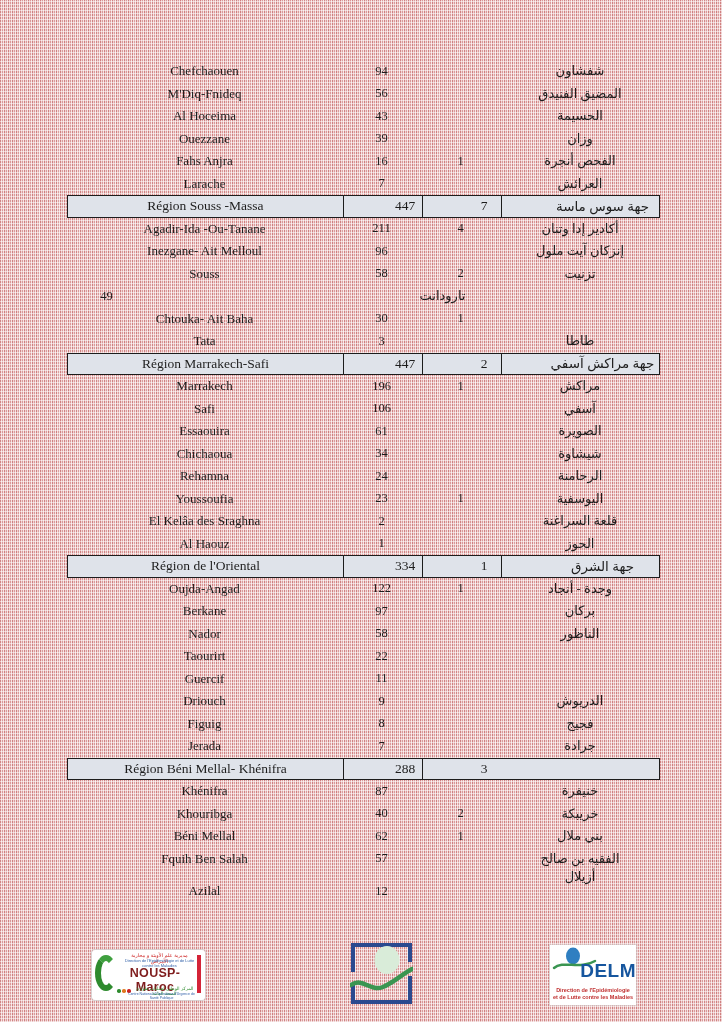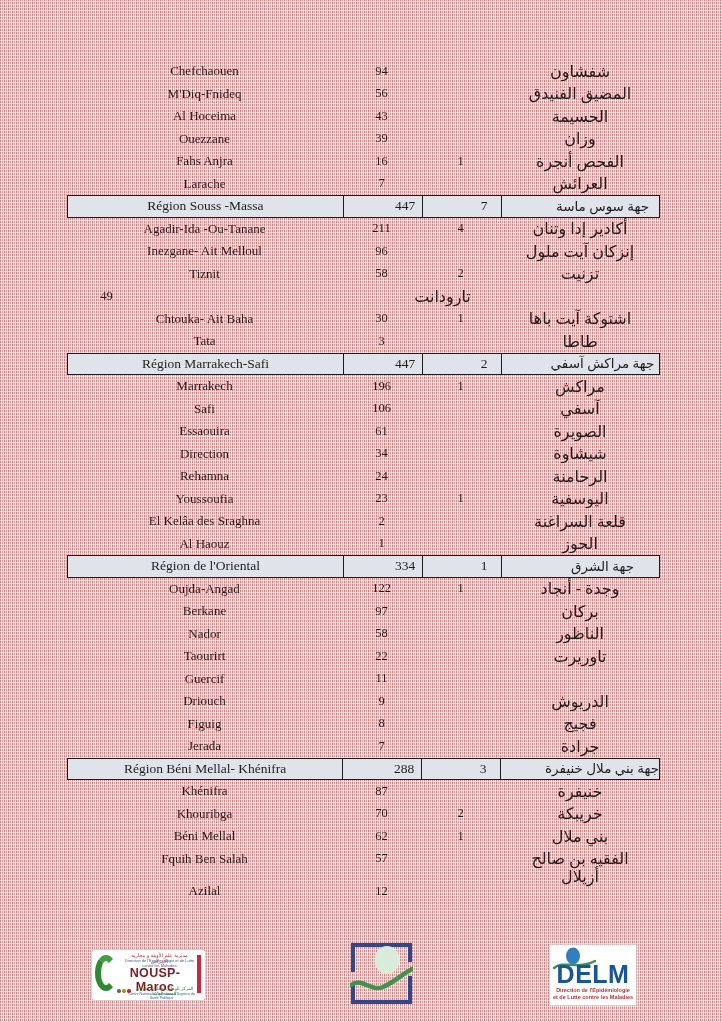--- a/index.html
+++ b/index.html
@@ -18,21 +18,21 @@
   }
 
   
   .regions-table{position:absolute;left:67px;top:60px;width:593px;}
   .row{display:flex;height:22.5px;box-sizing:border-box;}
   .cell{display:flex;align-items:center;justify-content:center;height:100%;box-sizing:border-box;
         color:#1d1d1d;font-size:13px;white-space:nowrap;}
   .c-fr{width:275px;font-family:Liberation Serif, serif;}
   .c-n1{width:79px;font-size:12.5px;}
   .c-n2{width:79px;font-size:12.5px;}
-  .c-ar{flex:1;font-family:"Liberation Serif","DejaVu Sans",serif;font-size:16px;}
+  .c-ar{flex:1;font-family:"Liberation Serif","DejaVu Sans",serif;font-size:13px;}
   .row.header{background:#dfe3ea;border:1.5px solid #1c1c1c;}
   .row.header .cell{font-size:13.5px;}
   .row.header .cell + .cell{border-left:1.5px solid #1c1c1c;padding-left:44px;}
   .row.tall{height:42px;}
   .row.tall .c-ar{align-items:flex-start;line-height:14px;}
 
   
   .nousp{position:absolute;left:92px;top:950px;width:113px;height:50px;background:#ffffff;
          border-radius:3px;box-shadow:0 0 0 1px rgba(200,200,200,0.6);}
   .nousp-ring{position:absolute;left:3px;top:5px;width:22px;height:36px;border:6px solid #2e8b2e;
@@ -49,22 +49,22 @@
   .nousp-ar-bottom{position:absolute;left:42px;top:36px;right:10px;text-align:center;color:#2e8b2e;
                    font-size:4.5px;line-height:5px;font-family:"DejaVu Sans",sans-serif;}
   .nousp-fr-bottom{position:absolute;left:36px;top:42px;right:10px;text-align:center;color:#3060a8;
                    font-size:3.5px;line-height:4px;font-family:"Liberation Sans",sans-serif;}
   .nousp-bar{position:absolute;right:4px;top:5px;width:4.5px;height:38px;background:#d42438;}
 
   .ministry-logo{position:absolute;left:350px;top:942px;width:63px;height:63px;}
 
   .delm{position:absolute;left:550px;top:945px;width:86px;height:60px;background:#ffffff;
         box-shadow:0 0 0 1px rgba(210,210,210,0.6);}
-  .delm-title{position:absolute;left:0;top:15px;width:100%;text-align:center;color:#16569e;
-              font-size:25px;font-weight:bold;font-family:"Liberation Sans",sans-serif;letter-spacing:0.5px;}
+  .delm-title{position:absolute;left:0;top:15px;width:100%;text-align:right;color:#16569e;
+              font-size:19px;font-weight:bold;font-family:"Liberation Sans",sans-serif;letter-spacing:0.5px;}
   .delm-sub{position:absolute;left:0;width:100%;text-align:center;color:#c03030;font-weight:bold;
             font-size:5.5px;line-height:6px;font-family:"Liberation Sans",sans-serif;}
   .delm-sub.l1{top:42px;}
   .delm-sub.l2{top:48.5px;}
 </style>
 </head>
 <body>
 
 <div class="page-bg"></div>
 
@@ -117,35 +117,34 @@
       <div class="cell c-n2">4</div>
       <div class="cell c-ar" dir="rtl">أكادير إدا وتنان</div>
     </div>
     <div class="row">
       <div class="cell c-fr">Inezgane- Ait Melloul</div>
       <div class="cell c-n1">96</div>
       <div class="cell c-n2"></div>
       <div class="cell c-ar" dir="rtl">إنزكان آيت ملول</div>
     </div>
     <div class="row">
-      <div class="cell c-fr">Tiznit</div>
+      <div class="cell c-fr">Souss</div>
       <div class="cell c-n1">58</div>
       <div class="cell c-n2">2</div>
       <div class="cell c-ar" dir="rtl">تزنيت</div>
     </div>
     <div class="row">
       <div class="cell c-n1">49</div>
       <div class="cell c-n2"></div>
       <div class="cell c-ar" dir="rtl">تارودانت</div>
     </div>
     <div class="row">
       <div class="cell c-fr">Chtouka- Ait Baha</div>
       <div class="cell c-n1">30</div>
       <div class="cell c-n2">1</div>
-      <div class="cell c-ar" dir="rtl">اشتوكة آيت باها</div>
     </div>
     <div class="row">
       <div class="cell c-fr">Tata</div>
       <div class="cell c-n1">3</div>
       <div class="cell c-n2"></div>
       <div class="cell c-ar" dir="rtl">طاطا</div>
     </div>
     <div class="row header">
       <div class="cell c-fr">Région Marrakech-Safi</div>
       <div class="cell c-n1">447</div>
@@ -164,21 +163,21 @@
       <div class="cell c-n2"></div>
       <div class="cell c-ar" dir="rtl">آسفي</div>
     </div>
     <div class="row">
       <div class="cell c-fr">Essaouira</div>
       <div class="cell c-n1">61</div>
       <div class="cell c-n2"></div>
       <div class="cell c-ar" dir="rtl">الصويرة</div>
     </div>
     <div class="row">
-      <div class="cell c-fr">Direction</div>
+      <div class="cell c-fr">Chichaoua</div>
       <div class="cell c-n1">34</div>
       <div class="cell c-n2"></div>
       <div class="cell c-ar" dir="rtl">شيشاوة</div>
     </div>
     <div class="row">
       <div class="cell c-fr">Rehamna</div>
       <div class="cell c-n1">24</div>
       <div class="cell c-n2"></div>
       <div class="cell c-ar" dir="rtl">الرحامنة</div>
     </div>
@@ -221,21 +220,20 @@
     <div class="row">
       <div class="cell c-fr">Nador</div>
       <div class="cell c-n1">58</div>
       <div class="cell c-n2"></div>
       <div class="cell c-ar" dir="rtl">الناظور</div>
     </div>
     <div class="row">
       <div class="cell c-fr">Taourirt</div>
       <div class="cell c-n1">22</div>
       <div class="cell c-n2"></div>
-      <div class="cell c-ar" dir="rtl">تاوريرت</div>
     </div>
     <div class="row">
       <div class="cell c-fr">Guercif</div>
       <div class="cell c-n1">11</div>
       <div class="cell c-n2"></div>
     </div>
     <div class="row">
       <div class="cell c-fr">Driouch</div>
       <div class="cell c-n1">9</div>
       <div class="cell c-n2"></div>
@@ -250,31 +248,30 @@
     <div class="row">
       <div class="cell c-fr">Jerada</div>
       <div class="cell c-n1">7</div>
       <div class="cell c-n2"></div>
       <div class="cell c-ar" dir="rtl">جرادة</div>
     </div>
     <div class="row header">
       <div class="cell c-fr">Région Béni Mellal- Khénifra</div>
       <div class="cell c-n1">288</div>
       <div class="cell c-n2">3</div>
-      <div class="cell c-ar" dir="rtl">جهة بني ملال خنيفرة</div>
     </div>
     <div class="row">
       <div class="cell c-fr">Khénifra</div>
       <div class="cell c-n1">87</div>
       <div class="cell c-n2"></div>
       <div class="cell c-ar" dir="rtl">خنيفرة</div>
     </div>
     <div class="row">
       <div class="cell c-fr">Khouribga</div>
-      <div class="cell c-n1">70</div>
+      <div class="cell c-n1">40</div>
       <div class="cell c-n2">2</div>
       <div class="cell c-ar" dir="rtl">خريبكة</div>
     </div>
     <div class="row">
       <div class="cell c-fr">Béni Mellal</div>
       <div class="cell c-n1">62</div>
       <div class="cell c-n2">1</div>
       <div class="cell c-ar" dir="rtl">بني ملال</div>
     </div>
     <div class="row">

